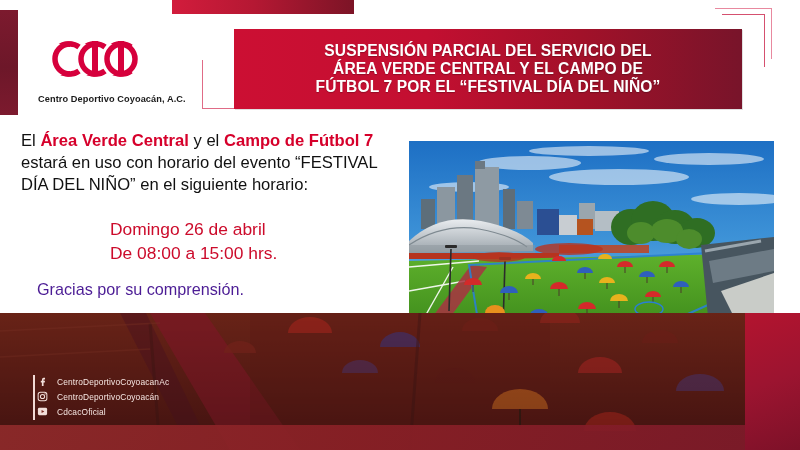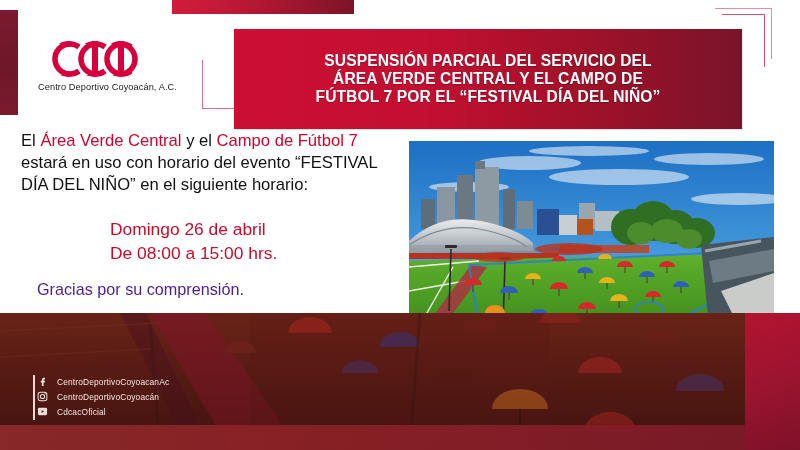--- a/index.html
+++ b/index.html
@@ -30,43 +30,43 @@
   }
   .bracket-tr-2{
     position:absolute;left:722px;top:14px;width:42px;height:52px;
     border-top:1.6px solid #d5506f;border-right:1.6px solid #d5506f;
   }
 
   
   .logo-block{position:absolute;left:38px;top:38px;width:178px;}
   .logo-mark{width:118px;height:40px;display:block;margin-left:6px;}
   .logo-caption{
-    font-size:9.2px;font-weight:normal;color:#1a1a1a;letter-spacing:.1px;
-    margin-top:4px;white-space:nowrap;
+    font-size:9.2px;font-weight:bold;color:#1a1a1a;letter-spacing:.1px;
+    margin-top:16px;white-space:nowrap;
   }
 
   
   .banner{
-    position:absolute;left:234px;top:29px;width:508px;height:100px;
+    position:absolute;left:234px;top:29px;width:508px;height:80px;
     background:linear-gradient(90deg,#cc0f33 0%,#c30f31 38%,#a21129 68%,#78142a 100%);
     display:flex;align-items:center;justify-content:center;
     box-shadow:1px 1px 0 rgba(0,0,0,.12);
   }
   .banner-text{
     color:#ffffff;font-weight:bold;text-align:center;
     font-size:15.6px;line-height:1.16;letter-spacing:.1px;
     padding:0 8px;text-shadow:0 1px 1px rgba(0,0,0,.25);
   }
 
   
   .body-copy{
     position:absolute;left:21px;top:130px;width:380px;
     font-size:16.6px;line-height:1.32;color:#111111;
   }
-  .body-copy .hl{color:#d6002b;font-weight:normal;}
+  .body-copy .hl{color:#d6002b;font-weight:bold;}
   .schedule{
     position:absolute;left:110px;top:217px;width:300px;
     color:#cc0b2b;font-weight:normal;font-size:17.4px;line-height:1.38;
   }
   .thanks{
     position:absolute;left:21px;top:280px;width:380px;
     font-size:16.2px;color:#4c1d95;margin-left:16px;
   }
 
   

